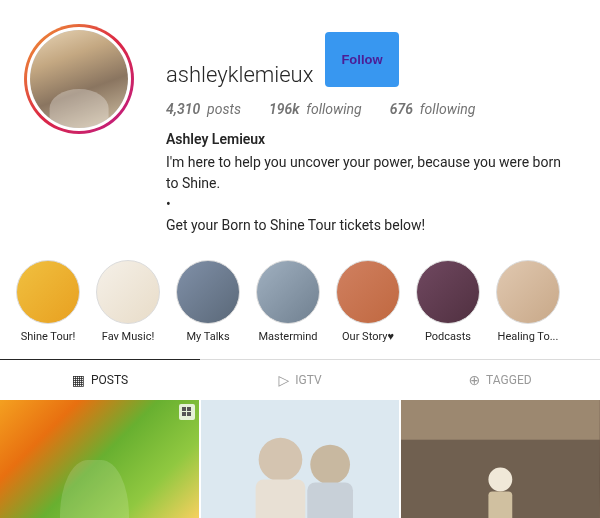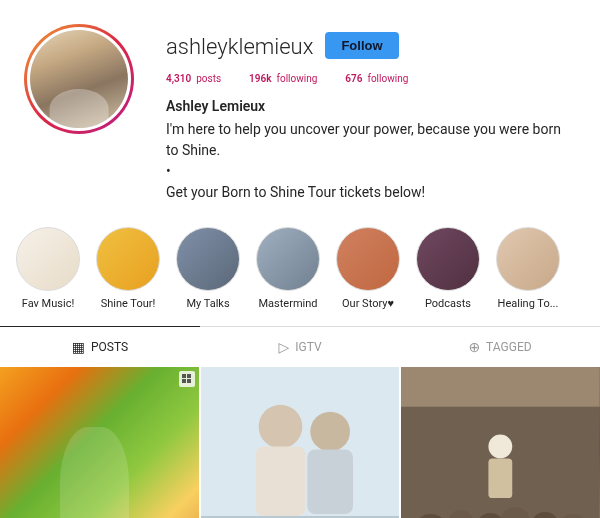--- a/index.html
+++ b/index.html
@@ -77,38 +77,39 @@
     }
 
     .username {
       font-size: 22px;
       font-weight: 300;
       color: #262626;
     }
 
     .follow-btn {
       background: #3897f0;
-      color: #0f172a;
+      color: #4c1d95;
       border: none;
       border-radius: 4px;
-      padding: 6px 16px;
+      padding: 20px 16px;
       font-size: 13px;
       font-weight: 600;
       cursor: pointer;
     }
 
     .stats-row {
       display: flex;
       gap: 28px;
       margin-bottom: 12px;
     }
 
     .stat {
-      font-size: 10px;
-      color: #be185d;
+      font-size: 14px;
+      color: #737373;
+      font-style: italic;
     }
 
     .stat span {
       font-weight: 600;
     }
 
     .bio {
       font-size: 14px;
       color: #262626;
       line-height: 1.5;
@@ -317,26 +318,26 @@
       <span class="tagline">I'm here to help you uncover your power, because you were born to Shine.</span>
       <span class="dot">•</span>
       <span class="cta">Get your Born to Shine Tour tickets below!</span>
     </div>
   </div>
 </div>
 
 <div class="highlights-section">
 
 <div class="highlight-item">
+      <div class="highlight-circle hl-tour"></div>
+      <span class="highlight-label">Shine Tour!</span>
+    </div>
+    <div class="highlight-item">
       <div class="highlight-circle hl-music"></div>
       <span class="highlight-label">Fav Music!</span>
-    </div>
-    <div class="highlight-item">
-      <div class="highlight-circle hl-tour"></div>
-      <span class="highlight-label">Shine Tour!</span>
     </div>
     <div class="highlight-item">
       <div class="highlight-circle hl-talks"></div>
       <span class="highlight-label">My Talks</span>
     </div>
     <div class="highlight-item">
       <div class="highlight-circle hl-mastermind"></div>
       <span class="highlight-label">Mastermind</span>
     </div>
     <div class="highlight-item">

